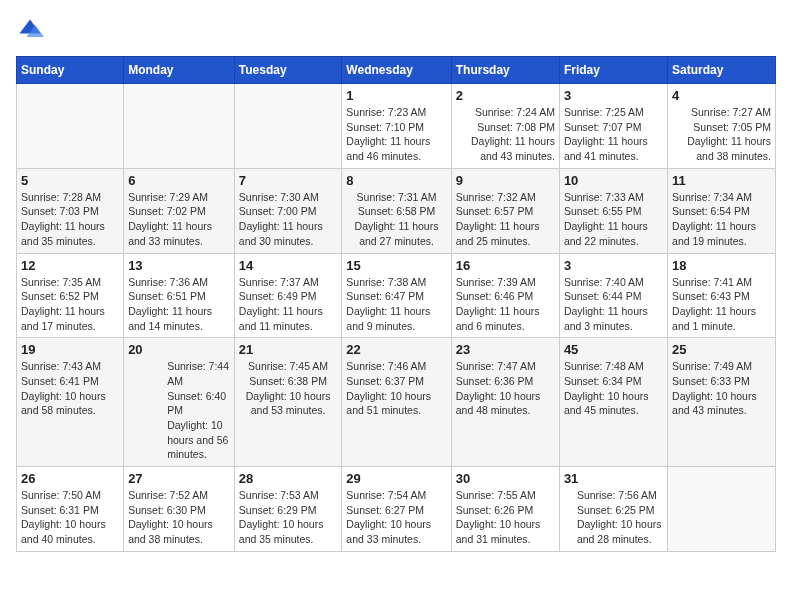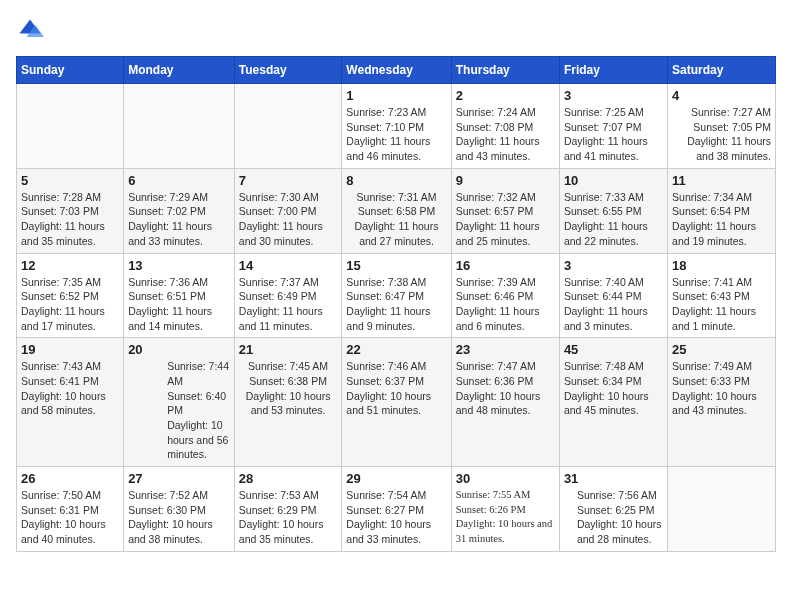--- a/index.html
+++ b/index.html
@@ -132,21 +132,21 @@
         <td class="empty"></td>
         <td class="empty"></td>
         <td>
           <span class="day-number">1</span>
           <div class="day-info" style="white-space: pre-line;">Sunrise: 7:23 AM
 Sunset: 7:10 PM
 Daylight: 11 hours and 46 minutes.</div>
         </td>
         <td>
           <span class="day-number">2</span>
-          <div class="day-info" style="white-space: pre-line;">Sunrise: 7:24 AM
+          <div class="day-info" style="white-space: pre-line; text-align: right;">Sunrise: 7:24 AM
 Sunset: 7:08 PM
 Daylight: 11 hours and 43 minutes.</div>
         </td>
         <td>
           <span class="day-number">3</span>
           <div class="day-info" style="white-space: pre-line;">Sunrise: 7:25 AM
 Sunset: 7:07 PM
 Daylight: 11 hours and 41 minutes.</div>
         </td>
         <td>
@@ -308,21 +308,21 @@
 Daylight: 10 hours and 35 minutes.</div>
         </td>
         <td>
           <span class="day-number">29</span>
           <div class="day-info" style="white-space: pre-line;">Sunrise: 7:54 AM
 Sunset: 6:27 PM
 Daylight: 10 hours and 33 minutes.</div>
         </td>
         <td>
           <span class="day-number">30</span>
-          <div class="day-info" style="white-space: pre-line; font-family: Liberation Serif, serif;">Sunrise: 7:55 AM
+          <div class="day-info" style="white-space: pre-line;">Sunrise: 7:55 AM
 Sunset: 6:26 PM
 Daylight: 10 hours and 31 minutes.</div>
         </td>
         <td>
           <span class="day-number">31</span>
           <div class="day-info" style="white-space: pre-line; margin-left: 13px;">Sunrise: 7:56 AM
 Sunset: 6:25 PM
 Daylight: 10 hours and 28 minutes.</div>
         </td>
         <td class="empty"></td>

